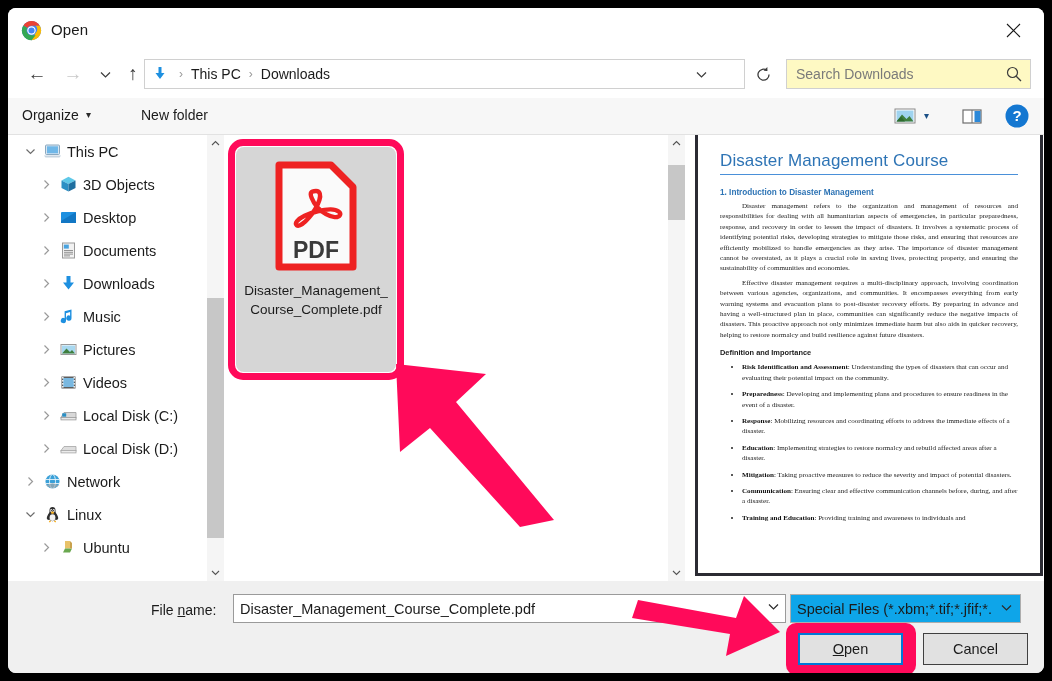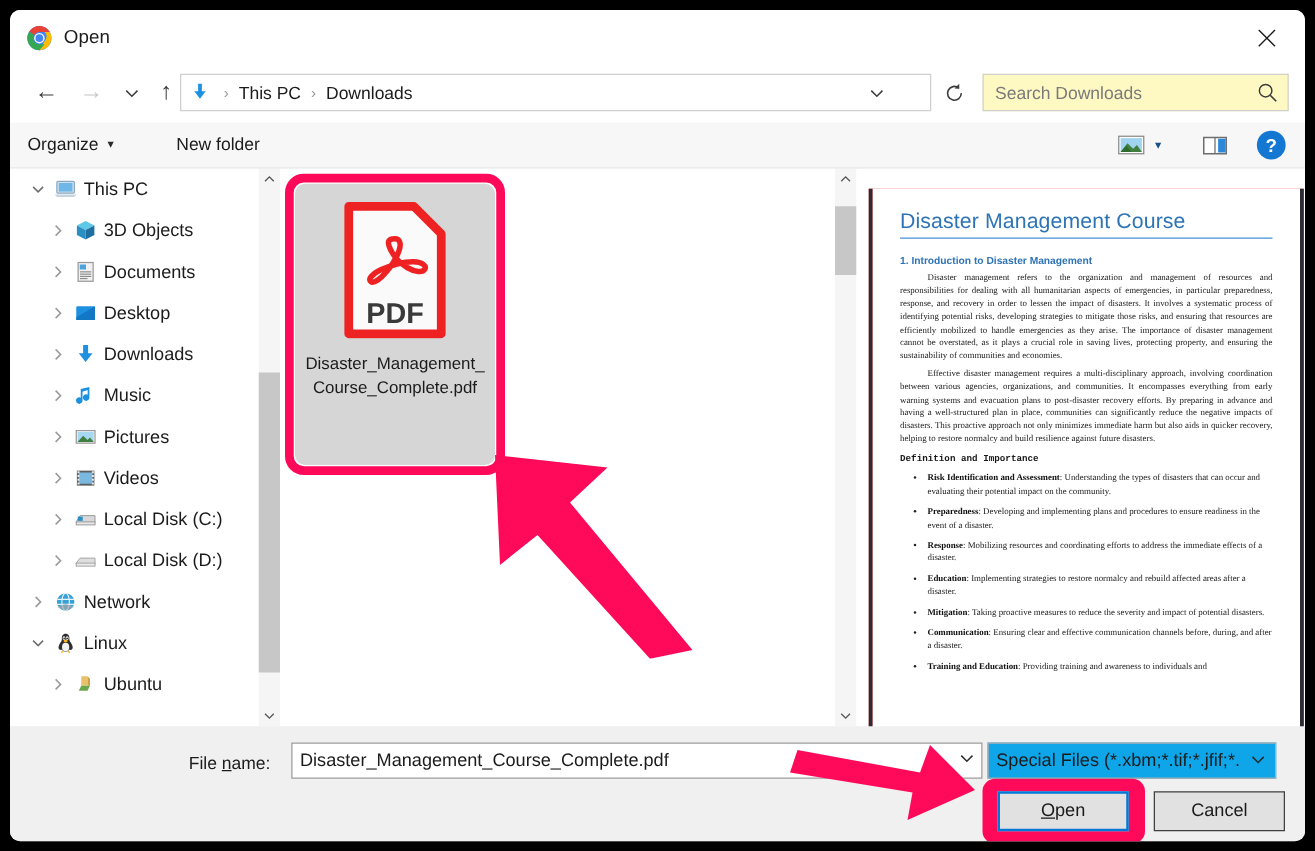--- a/index.html
+++ b/index.html
@@ -227,23 +227,23 @@
     word-break: break-all;
   }
 
   
   .preview {
     position: absolute; left: 679px; top: 0;
     width: 357px; height: 446px;
     background: #ffffff;
   }
   .preview-frame {
-    position: absolute; left: 8px; top: 16px;
+    position: absolute; left: 8px; top: 0px;
     width: 348px; height: 441px;
-    background: #ef4444;
+    background: #000000;
     border: 3px solid #2b2b33;
     border-top: none;
     overflow: hidden;
   }
   .doc-page {
     position: absolute; left: 0; top: 0;
     width: 342px; height: 438px;
     background: #fff;
     padding: 16px 22px 0 22px;
   }
@@ -268,21 +268,21 @@
     color: #222;
     text-align: justify;
     font-family: "Liberation Serif", serif;
     text-indent: 22px;
   }
   .doc-h3 {
     margin-top: 8px;
     font-size: 7.4px;
     font-weight: bold;
     color: #1a1a1a;
-    font-family: Liberation Mono, monospace;
+    font-family: Liberation Sans, sans-serif;
   }
   .doc-ul { margin-top: 5px; padding-left: 22px; }
   .doc-li {
     font-size: 7.1px;
     line-height: 10.4px;
     color: #222;
     font-family: "Liberation Serif", serif;
     margin-bottom: 6px;
     list-style: disc;
   }
@@ -506,41 +506,41 @@
       </div>
 
       <div class="tree-item depth-1">
         <span class="tree-expander">
           <svg width="11" height="11" viewBox="0 0 11 11">
                 <path d="M3.5 1.5 L7.5 5.5 L3.5 9.5" stroke="#9a9a9a" stroke-width="1.2" fill="none"></path>
               </svg>
         </span>
         <span class="tree-ico">
           <svg width="19" height="19" viewBox="0 0 19 19">
+            <rect x="2" y="4" width="15" height="11" rx="1" fill="#1e90e0"></rect>
+            <path d="M2 13 L17 4 L17 15 L2 15 z" fill="#1277c4"></path>
+          </svg>
+        </span>
+        <span class="tree-label">Desktop</span>
+      </div>
+
+      <div class="tree-item depth-1">
+        <span class="tree-expander">
+          <svg width="11" height="11" viewBox="0 0 11 11">
+                <path d="M3.5 1.5 L7.5 5.5 L3.5 9.5" stroke="#9a9a9a" stroke-width="1.2" fill="none"></path>
+              </svg>
+        </span>
+        <span class="tree-ico">
+          <svg width="19" height="19" viewBox="0 0 19 19">
             <rect x="3.5" y="2" width="12" height="15" fill="#f2f2f2" stroke="#9a9a9a" stroke-width="1"></rect>
             <rect x="4.8" y="3.6" width="5" height="4" fill="#4aa3df"></rect>
             <path d="M5 9.5 H14 M5 11.3 H14 M5 13.1 H14 M5 14.9 H11" stroke="#7a7a7a" stroke-width="0.8"></path>
           </svg>
         </span>
         <span class="tree-label">Documents</span>
-      </div>
-
-      <div class="tree-item depth-1">
-        <span class="tree-expander">
-          <svg width="11" height="11" viewBox="0 0 11 11">
-                <path d="M3.5 1.5 L7.5 5.5 L3.5 9.5" stroke="#9a9a9a" stroke-width="1.2" fill="none"></path>
-              </svg>
-        </span>
-        <span class="tree-ico">
-          <svg width="19" height="19" viewBox="0 0 19 19">
-            <rect x="2" y="4" width="15" height="11" rx="1" fill="#1e90e0"></rect>
-            <path d="M2 13 L17 4 L17 15 L2 15 z" fill="#1277c4"></path>
-          </svg>
-        </span>
-        <span class="tree-label">Desktop</span>
       </div>
 
       <div class="tree-item depth-1">
         <span class="tree-expander">
           <svg width="11" height="11" viewBox="0 0 11 11">
                 <path d="M3.5 1.5 L7.5 5.5 L3.5 9.5" stroke="#9a9a9a" stroke-width="1.2" fill="none"></path>
               </svg>
         </span>
         <span class="tree-ico">
           <svg width="19" height="19" viewBox="0 0 19 19">

